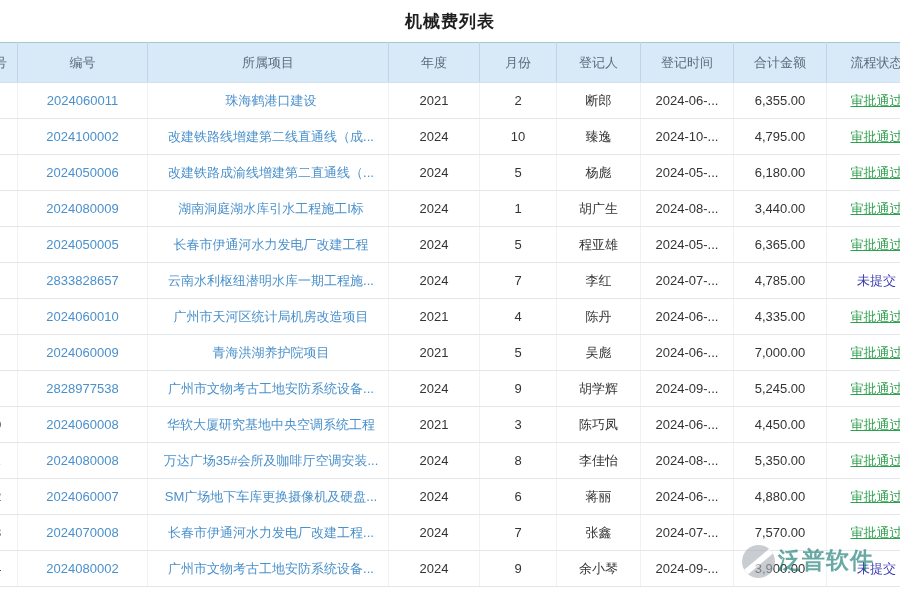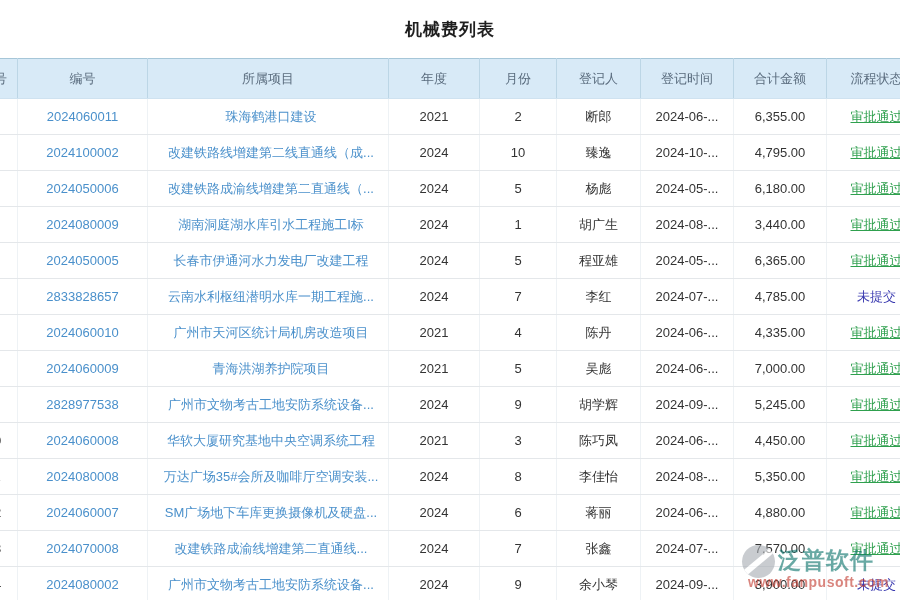--- a/index.html
+++ b/index.html
@@ -1,21 +1,21 @@
 <!DOCTYPE html>
 <html style="--link: #4a90cb; --header-bg: #d8eaf7; --wm-red: #c23b30;"><head>
 <meta charset="utf-8">
 <style>
   html,body{margin:0;padding:0;}
   body{
     width:900px;height:600px;overflow:hidden;background:#fff;
     font-family:"Liberation Sans","DejaVu Sans",sans-serif;
     -webkit-font-smoothing:antialiased;
   }
-  .title-bar{height:58px;display:flex;align-items:center;justify-content:center;}
+  .title-bar{height:42px;display:flex;align-items:center;justify-content:center;}
   .page-title{font-size:17px;font-weight:bold;color:#1f1f1f;letter-spacing:1px;}
   .table-viewport{width:900px;overflow:hidden;}
   table{
     border-collapse:collapse;table-layout:fixed;
     width:929px;margin-left:-29px;background:#fff;font-size:13px;
   }
   thead th{
     height:37px;background:var(--header-bg,#d8eaf7);
     color:#5a6c7e;font-weight:normal;font-size:13px;text-align:center;
     border-top:1px solid #a6c6d8;border-right:1px solid #bcd6e6;
@@ -214,21 +214,21 @@
           <td class="col-year"><span>2024</span></td>
           <td class="col-month"><span>6</span></td>
           <td class="col-registrant"><span>蒋丽</span></td>
           <td class="col-reg_time"><span>2024-06-...</span></td>
           <td class="col-total"><span>4,880.00</span></td>
           <td class="col-status"><a class="status-approved" style="color: rgb(47, 160, 78);">审批通过</a></td>
         </tr>
         <tr>
           <td class="col-seq"><span>13</span></td>
           <td class="col-code"><a class="blue-link">2024070008</a></td>
-          <td class="col-project"><a class="blue-link">改建铁路成渝线增建第二直通线...</a></td>
+          <td class="col-project"><a class="blue-link">长春市伊通河水力发电厂改建工程...</a></td>
           <td class="col-year"><span>2024</span></td>
           <td class="col-month"><span>7</span></td>
           <td class="col-registrant"><span>张鑫</span></td>
           <td class="col-reg_time"><span>2024-07-...</span></td>
           <td class="col-total"><span>7,570.00</span></td>
           <td class="col-status"><a class="status-approved" style="color: rgb(47, 160, 78);">审批通过</a></td>
         </tr>
         <tr>
           <td class="col-seq"><span>14</span></td>
           <td class="col-code"><a class="blue-link">2024080002</a></td>
@@ -240,14 +240,13 @@
           <td class="col-total"><span>3,900.00</span></td>
           <td class="col-status"><a class="status-unsubmitted" style="color: rgb(58, 58, 176);">未提交</a></td>
         </tr>
       </tbody>
   </table>
 </div>
 
 <div class="watermark">
   <div class="wm-logo"></div>
   <div class="wm-brand">泛普软件</div>
-  <div class="wm-url">www.fanpusoft.com</div>
 </div>
 
 </body></html>

